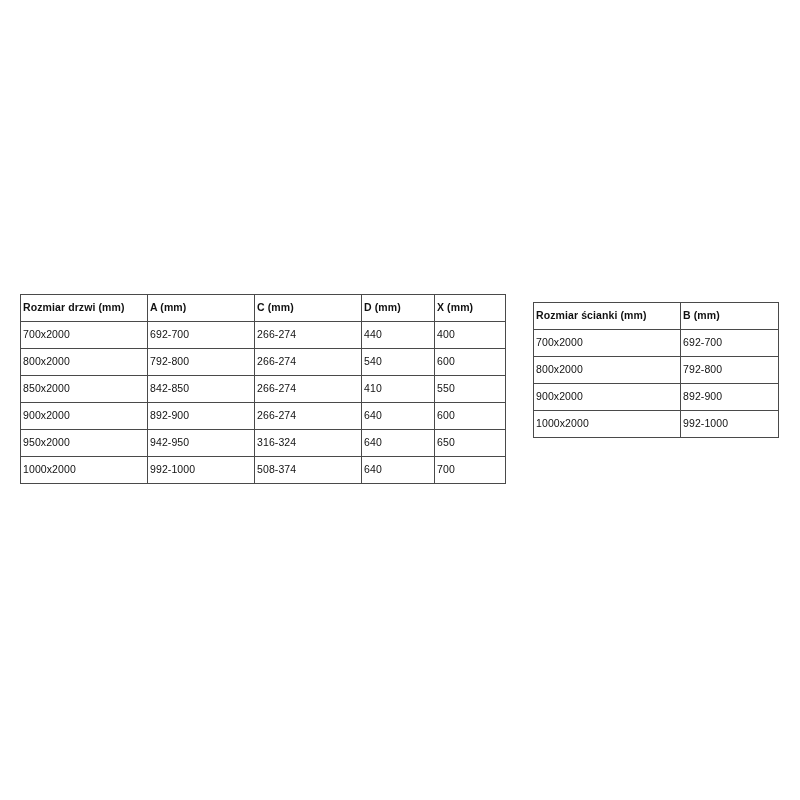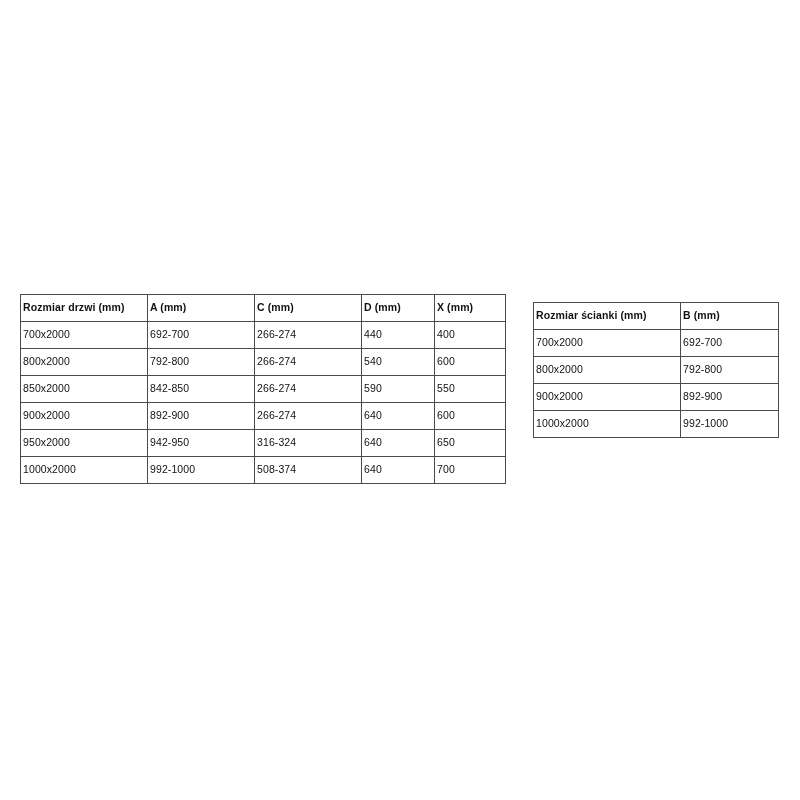--- a/index.html
+++ b/index.html
@@ -101,21 +101,21 @@
         <td>800x2000</td>
         <td>792-800</td>
         <td>266-274</td>
         <td>540</td>
         <td>600</td>
       </tr>
       <tr>
         <td>850x2000</td>
         <td>842-850</td>
         <td>266-274</td>
-        <td>590</td>
+        <td>410</td>
         <td>550</td>
       </tr>
       <tr>
         <td>900x2000</td>
         <td>892-900</td>
         <td>266-274</td>
         <td>640</td>
         <td>600</td>
       </tr>
       <tr>

